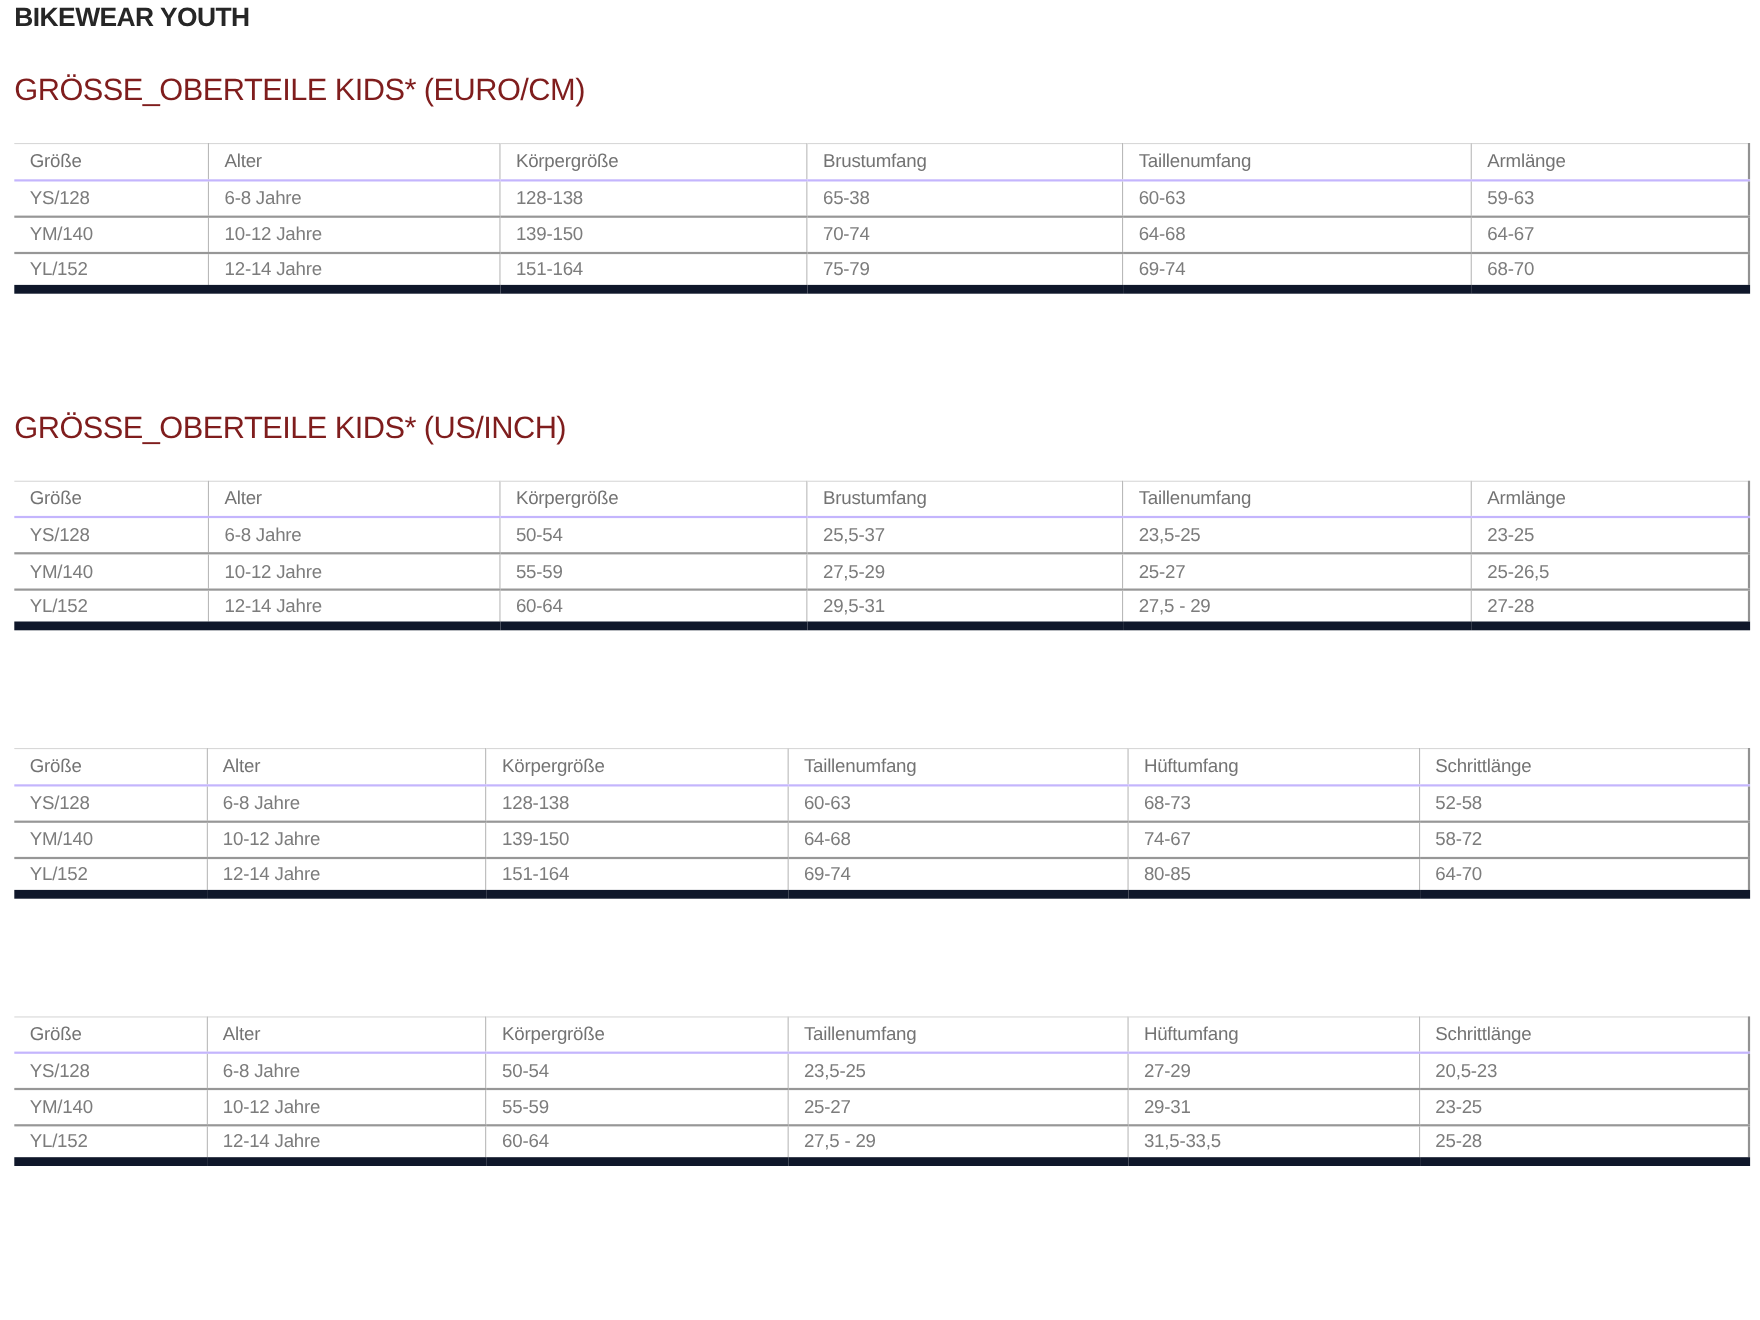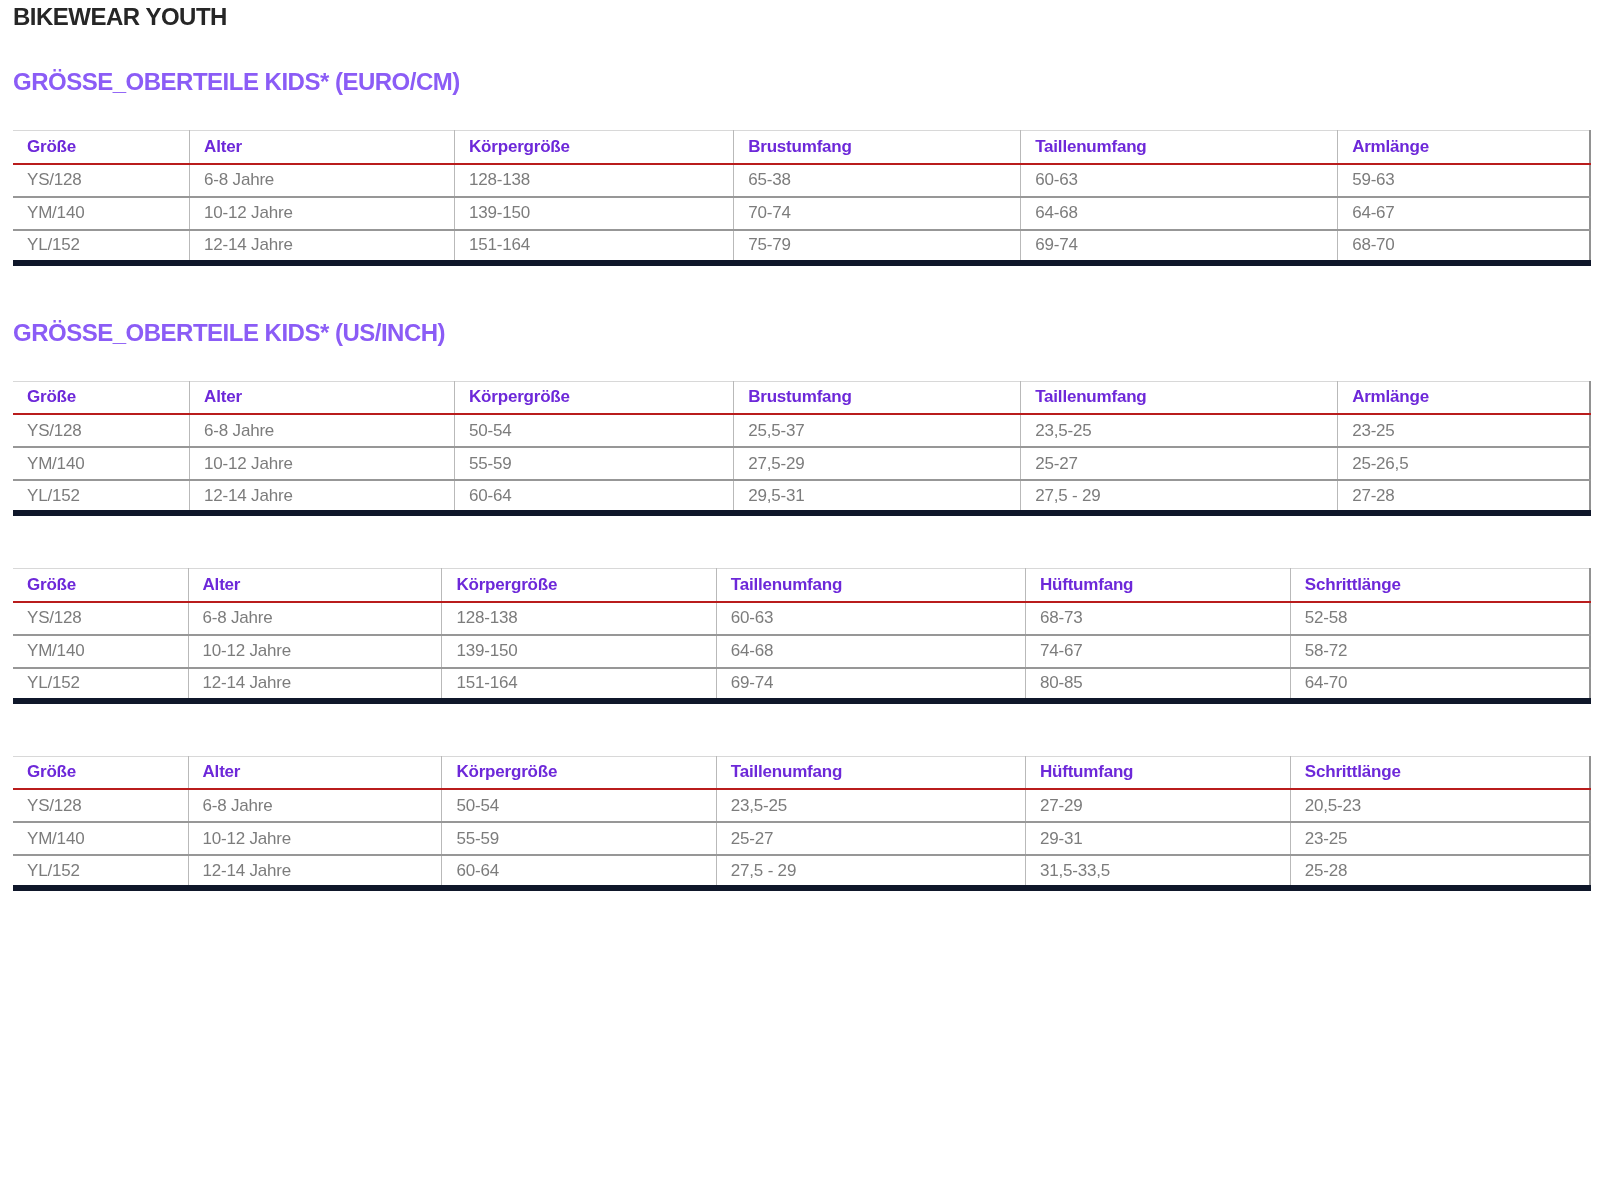--- a/index.html
+++ b/index.html
@@ -14,27 +14,27 @@
   .page {
     padding: 4px 9px 0 13px;
   }
   .page-title {
     font-size: 24px;
     font-weight: bold;
     letter-spacing: -0.5px;
     color: #262626;
     line-height: 26px;
   }
-  .size-section { margin-top: 52px; }
+  .size-section { margin-top: 107px; }
   .size-section:first-of-type { margin-top: 37px; }
   .section-heading {
-    font-size: 24px;
-    font-weight: bold;
+    font-size: 28px;
+    font-weight: normal;
     letter-spacing: -0.5px;
-    color: #8b5cf6;
+    color: #7f1d1d;
     line-height: 30px;
   }
   table.size-table {
     width: 100%;
     border-collapse: collapse;
     table-layout: fixed;
     margin-top: 33px;
     border-top: 1px solid #d8d8d8;
     border-right: 2px solid #929292;
   }
@@ -43,31 +43,31 @@
     height: 33px;
     padding: 0 6px 0 14px;
     text-align: left;
     vertical-align: middle;
     font-size: 17px;
     letter-spacing: -0.2px;
     white-space: nowrap;
     overflow: hidden;
   }
   table.size-table th {
-    font-weight: bold;
-    color: #6d28d9;
-    border-bottom: 2px solid #b91c1c;
+    font-weight: normal;
+    color: #737373;
+    border-bottom: 2px solid #c4b5fd;
   }
   table.size-table td {
     font-weight: normal;
     color: #7c7c7c;
     border-bottom: 2px solid #979797;
   }
   table.size-table tr:last-child td {
-    border-bottom: 6px solid #0f172a;
+    border-bottom: 8px solid #0f172a;
   }
   table.size-table th + th,
   table.size-table td + td {
     border-left: 1px solid #b9b9b9;
   }
 </style>
 </head>
 <body>
 
 <div class="page">

